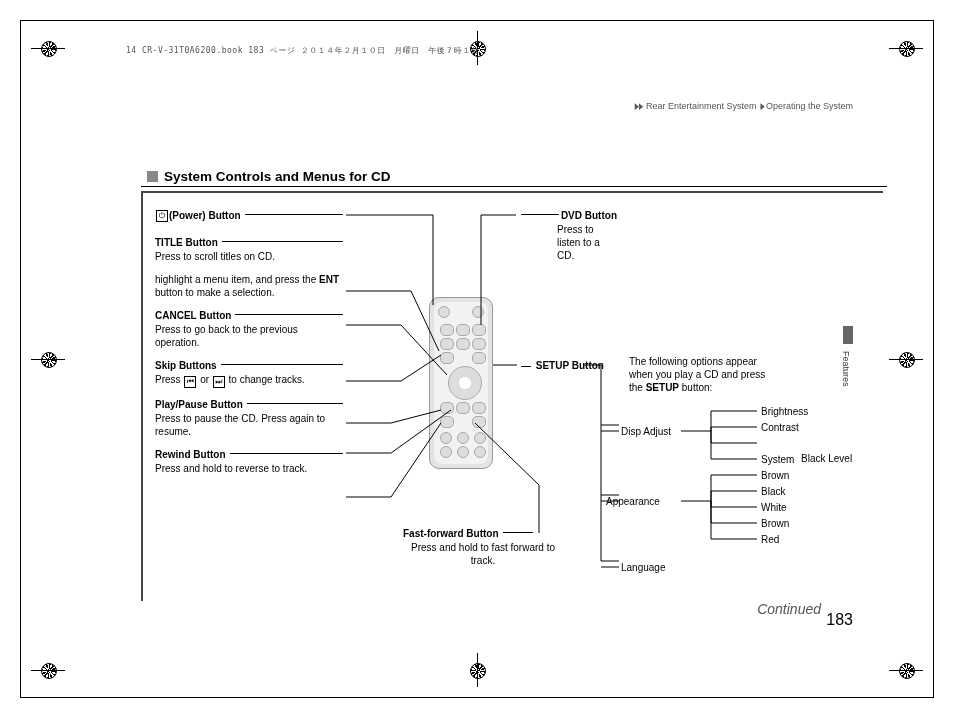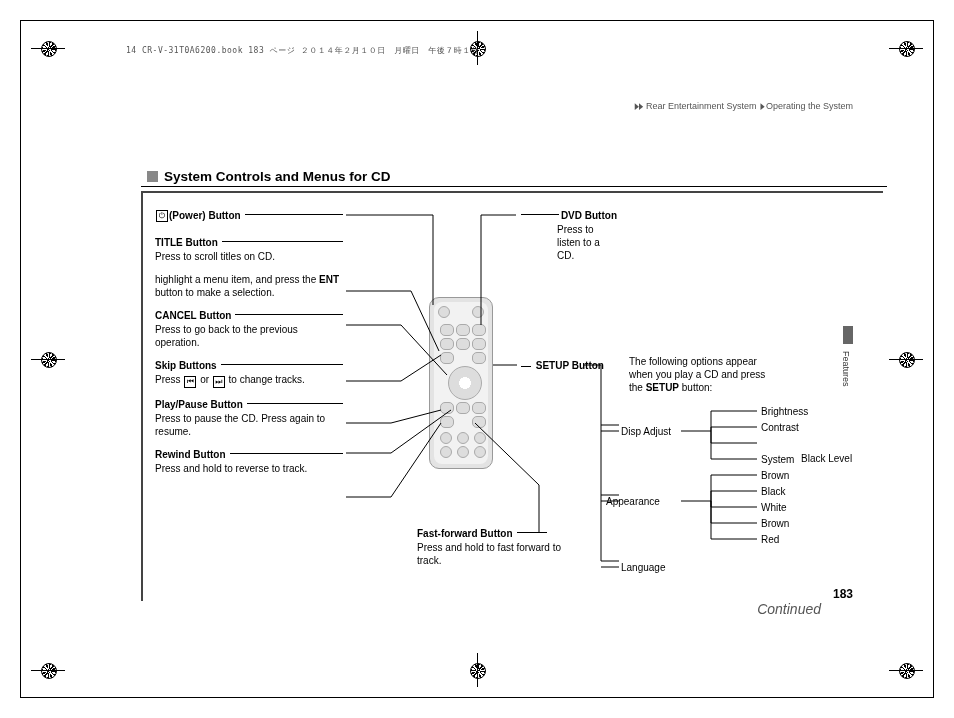--- a/index.html
+++ b/index.html
@@ -88,24 +88,23 @@
     position: absolute;
     right: 82px;
     top: 330px;
     font-size: 9px;
     writing-mode: vertical-rl;
     text-orientation: mixed;
     color: #333;
   }
   .page-number {
     position: absolute;
-    bottom: 96px;
+    bottom: 68px;
     right: 80px;
-    font-size: 12px;
-    font-weight: bold;
+    font-size: 16px;
   }
   .continued {
     position: absolute;
     bottom: 80px;
     right: 112px;
     font-size: 14px;
     font-style: italic;
     color: #555;
   }
 
@@ -189,23 +188,24 @@
   }
   .setup-label {
     position: absolute;
     left: 366px;
     top: 154px;
     font-weight: bold;
     font-size: 10px;
   }
   .ff-block {
     position: absolute;
-    left: 266px;
+    left: 252px;
     top: 322px;
     width: 160px;
+    text-align: center;
   }
   .ff-block .label-row .leader {
     max-width: 30px;
   }
 
   
   .remote {
     position: absolute;
     left: 278px;
     top: 92px;

